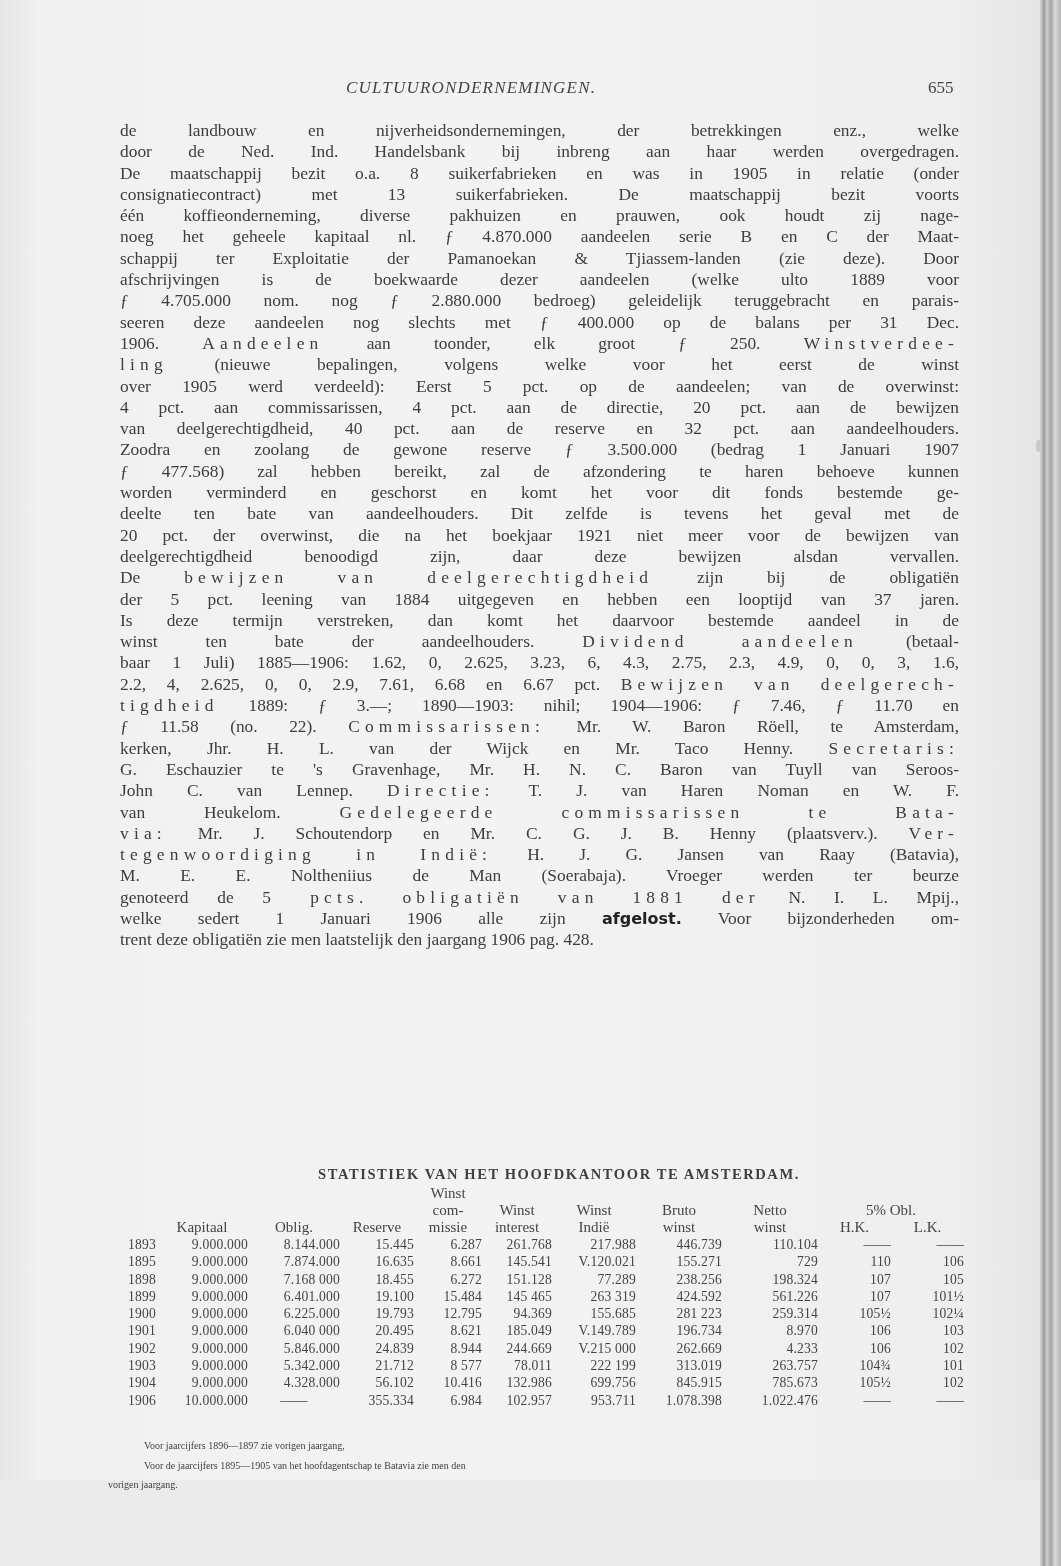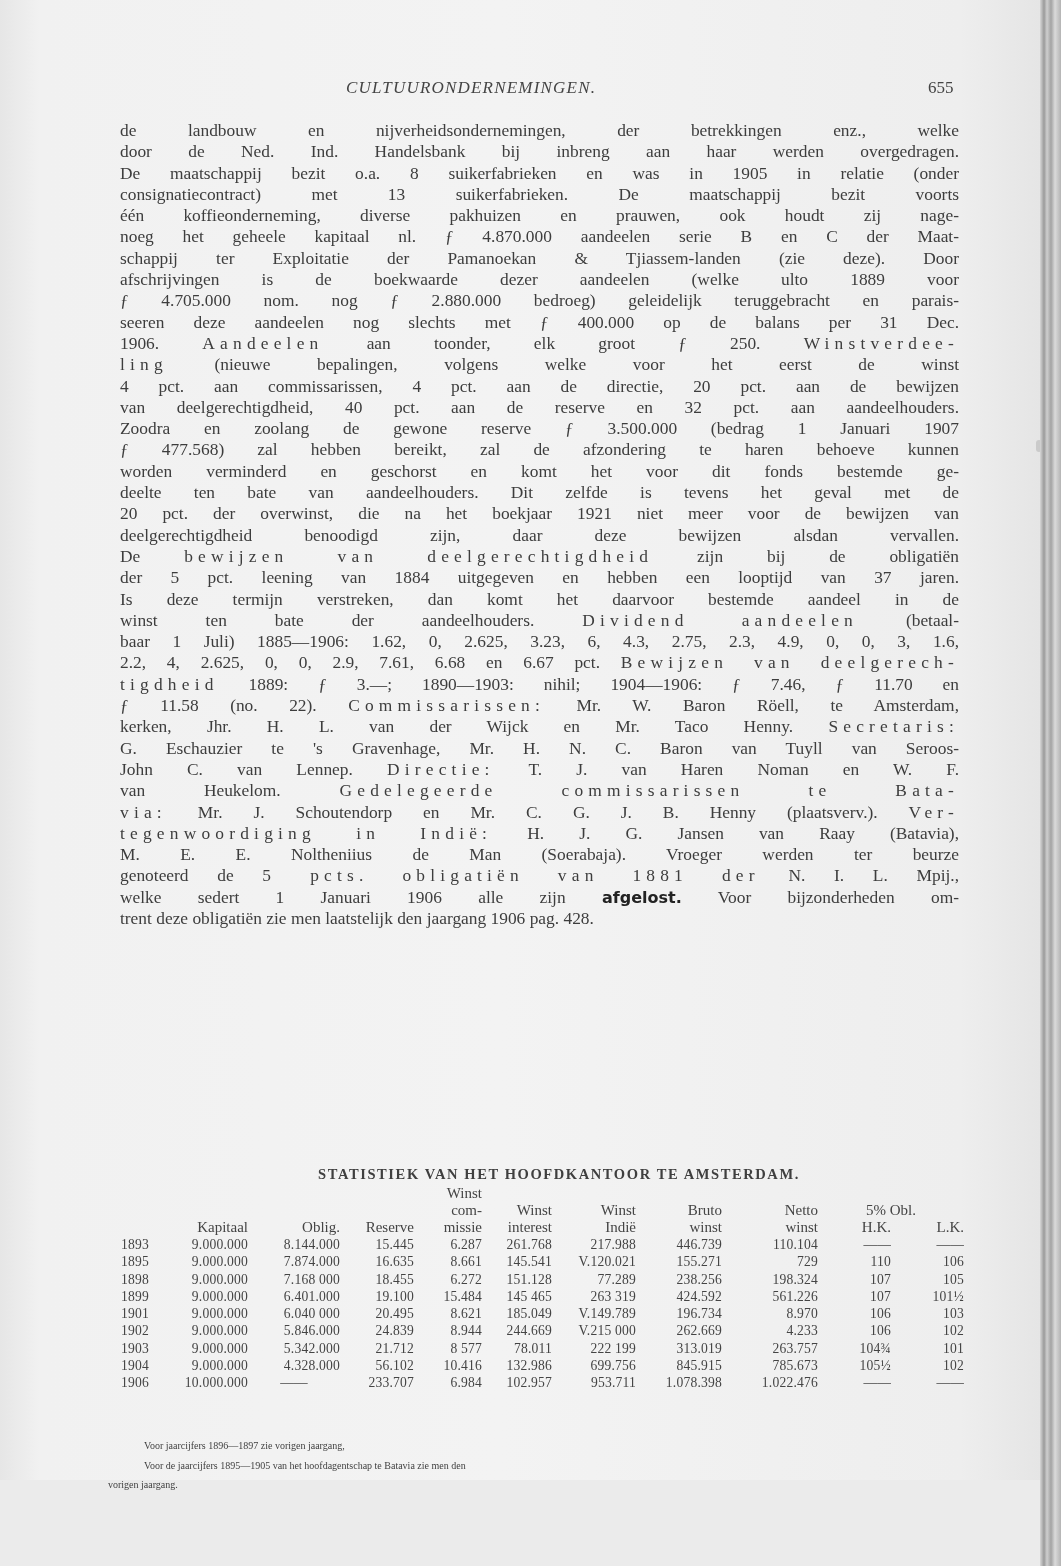--- a/index.html
+++ b/index.html
@@ -51,28 +51,28 @@
   .table-title {
     text-align: center; letter-spacing: 1.6px; font-size: 14.5px;
     margin-left: 40px; height: 22px; line-height: 22px; font-weight: bold;
   }
   table.stats {
     border-collapse: collapse; width: 850px;
     font-family: "Liberation Serif", serif;
   }
   table.stats th {
     font-weight: normal; font-size: 15px; line-height: 17px; padding: 0;
-    text-align: right; vertical-align: bottom; color: #444;
+    text-align: center; vertical-align: bottom; color: #444;
   }
   table.stats td {
     padding: 0; height: 17.3px; line-height: 17.3px; text-align: right;
     font-size: 13.6px; font-family: "Liberation Serif", serif; color: #444;
     letter-spacing: 0.2px;
   }
-  table.stats td.year { text-align: center; width: 42px; }
+  table.stats td.year { text-align: right; width: 42px; }
   .c-kap { width: 92px; }
   .c-obl { width: 92px; }
   .c-res { width: 74px; }
   .c-wcm { width: 68px; }
   .c-wi  { width: 70px; }
   .c-wind{ width: 84px; }
   .c-bru { width: 86px; }
   .c-net { width: 96px; }
   .c-hk  { width: 44px; }
   .footnotes {
@@ -112,20 +112,21 @@
       <span>1906.</span>
       <span class="spaced">Aandeelen</span>
       <span>aan toonder, elk groot ƒ 250.</span>
       <span class="spaced">Winstverdee-</span>
     </span>
     <span class="line">
       <span class="spaced">ling</span>
       <span>(nieuwe bepalingen, volgens welke voor het eerst de winst</span>
     </span>
 
+    <span class="line">over 1905 werd verdeeld):  Eerst 5 pct. op de aandeelen; van de overwinst:</span>
     <span class="line">4 pct. aan commissarissen, 4 pct. aan de directie, 20 pct. aan de bewijzen</span>
     <span class="line">van deelgerechtigdheid, 40 pct. aan de reserve en 32 pct. aan aandeelhouders.</span>
     <span class="line">Zoodra en zoolang de gewone reserve ƒ 3.500.000 (bedrag 1 Januari 1907</span>
     <span class="line">ƒ 477.568) zal hebben bereikt, zal de afzondering te haren behoeve kunnen</span>
     <span class="line">worden verminderd en geschorst en komt het voor dit fonds bestemde ge-</span>
     <span class="line">deelte ten bate van aandeelhouders.  Dit zelfde is tevens het geval met de</span>
     <span class="line">20 pct. der overwinst, die na het boekjaar 1921 niet meer voor de bewijzen van</span>
     <span class="line">deelgerechtigdheid benoodigd zijn, daar deze bewijzen alsdan vervallen.</span>
 
     <span class="line">
@@ -270,20 +271,33 @@
             <td>19.100</td>
             <td>15.484</td>
             <td>145 465</td>
             <td>263 319</td>
             <td>424.592</td>
             <td>561.226</td>
             <td>107</td>
             <td>101½</td>
           </tr>
           <tr>
+            <td class="year">1900</td>
+            <td>9.000.000</td>
+            <td>6.225.000</td>
+            <td>19.793</td>
+            <td>12.795</td>
+            <td>94.369</td>
+            <td>155.685</td>
+            <td>281 223</td>
+            <td>259.314</td>
+            <td>105½</td>
+            <td>102¼</td>
+          </tr>
+          <tr>
             <td class="year">1901</td>
             <td>9.000.000</td>
             <td>6.040 000</td>
             <td>20.495</td>
             <td>8.621</td>
             <td>185.049</td>
             <td>V.149.789</td>
             <td>196.734</td>
             <td>8.970</td>
             <td>106</td>
@@ -325,21 +339,21 @@
             <td>699.756</td>
             <td>845.915</td>
             <td>785.673</td>
             <td>105½</td>
             <td>102</td>
           </tr>
           <tr>
             <td class="year">1906</td>
             <td>10.000.000</td>
             <td style="text-align: center;">——</td>
-            <td>233.707</td>
+            <td>355.334</td>
             <td>6.984</td>
             <td>102.957</td>
             <td>953.711</td>
             <td>1.078.398</td>
             <td>1.022.476</td>
             <td>——</td>
             <td>——</td>
           </tr>
         </tbody>
     </table>

